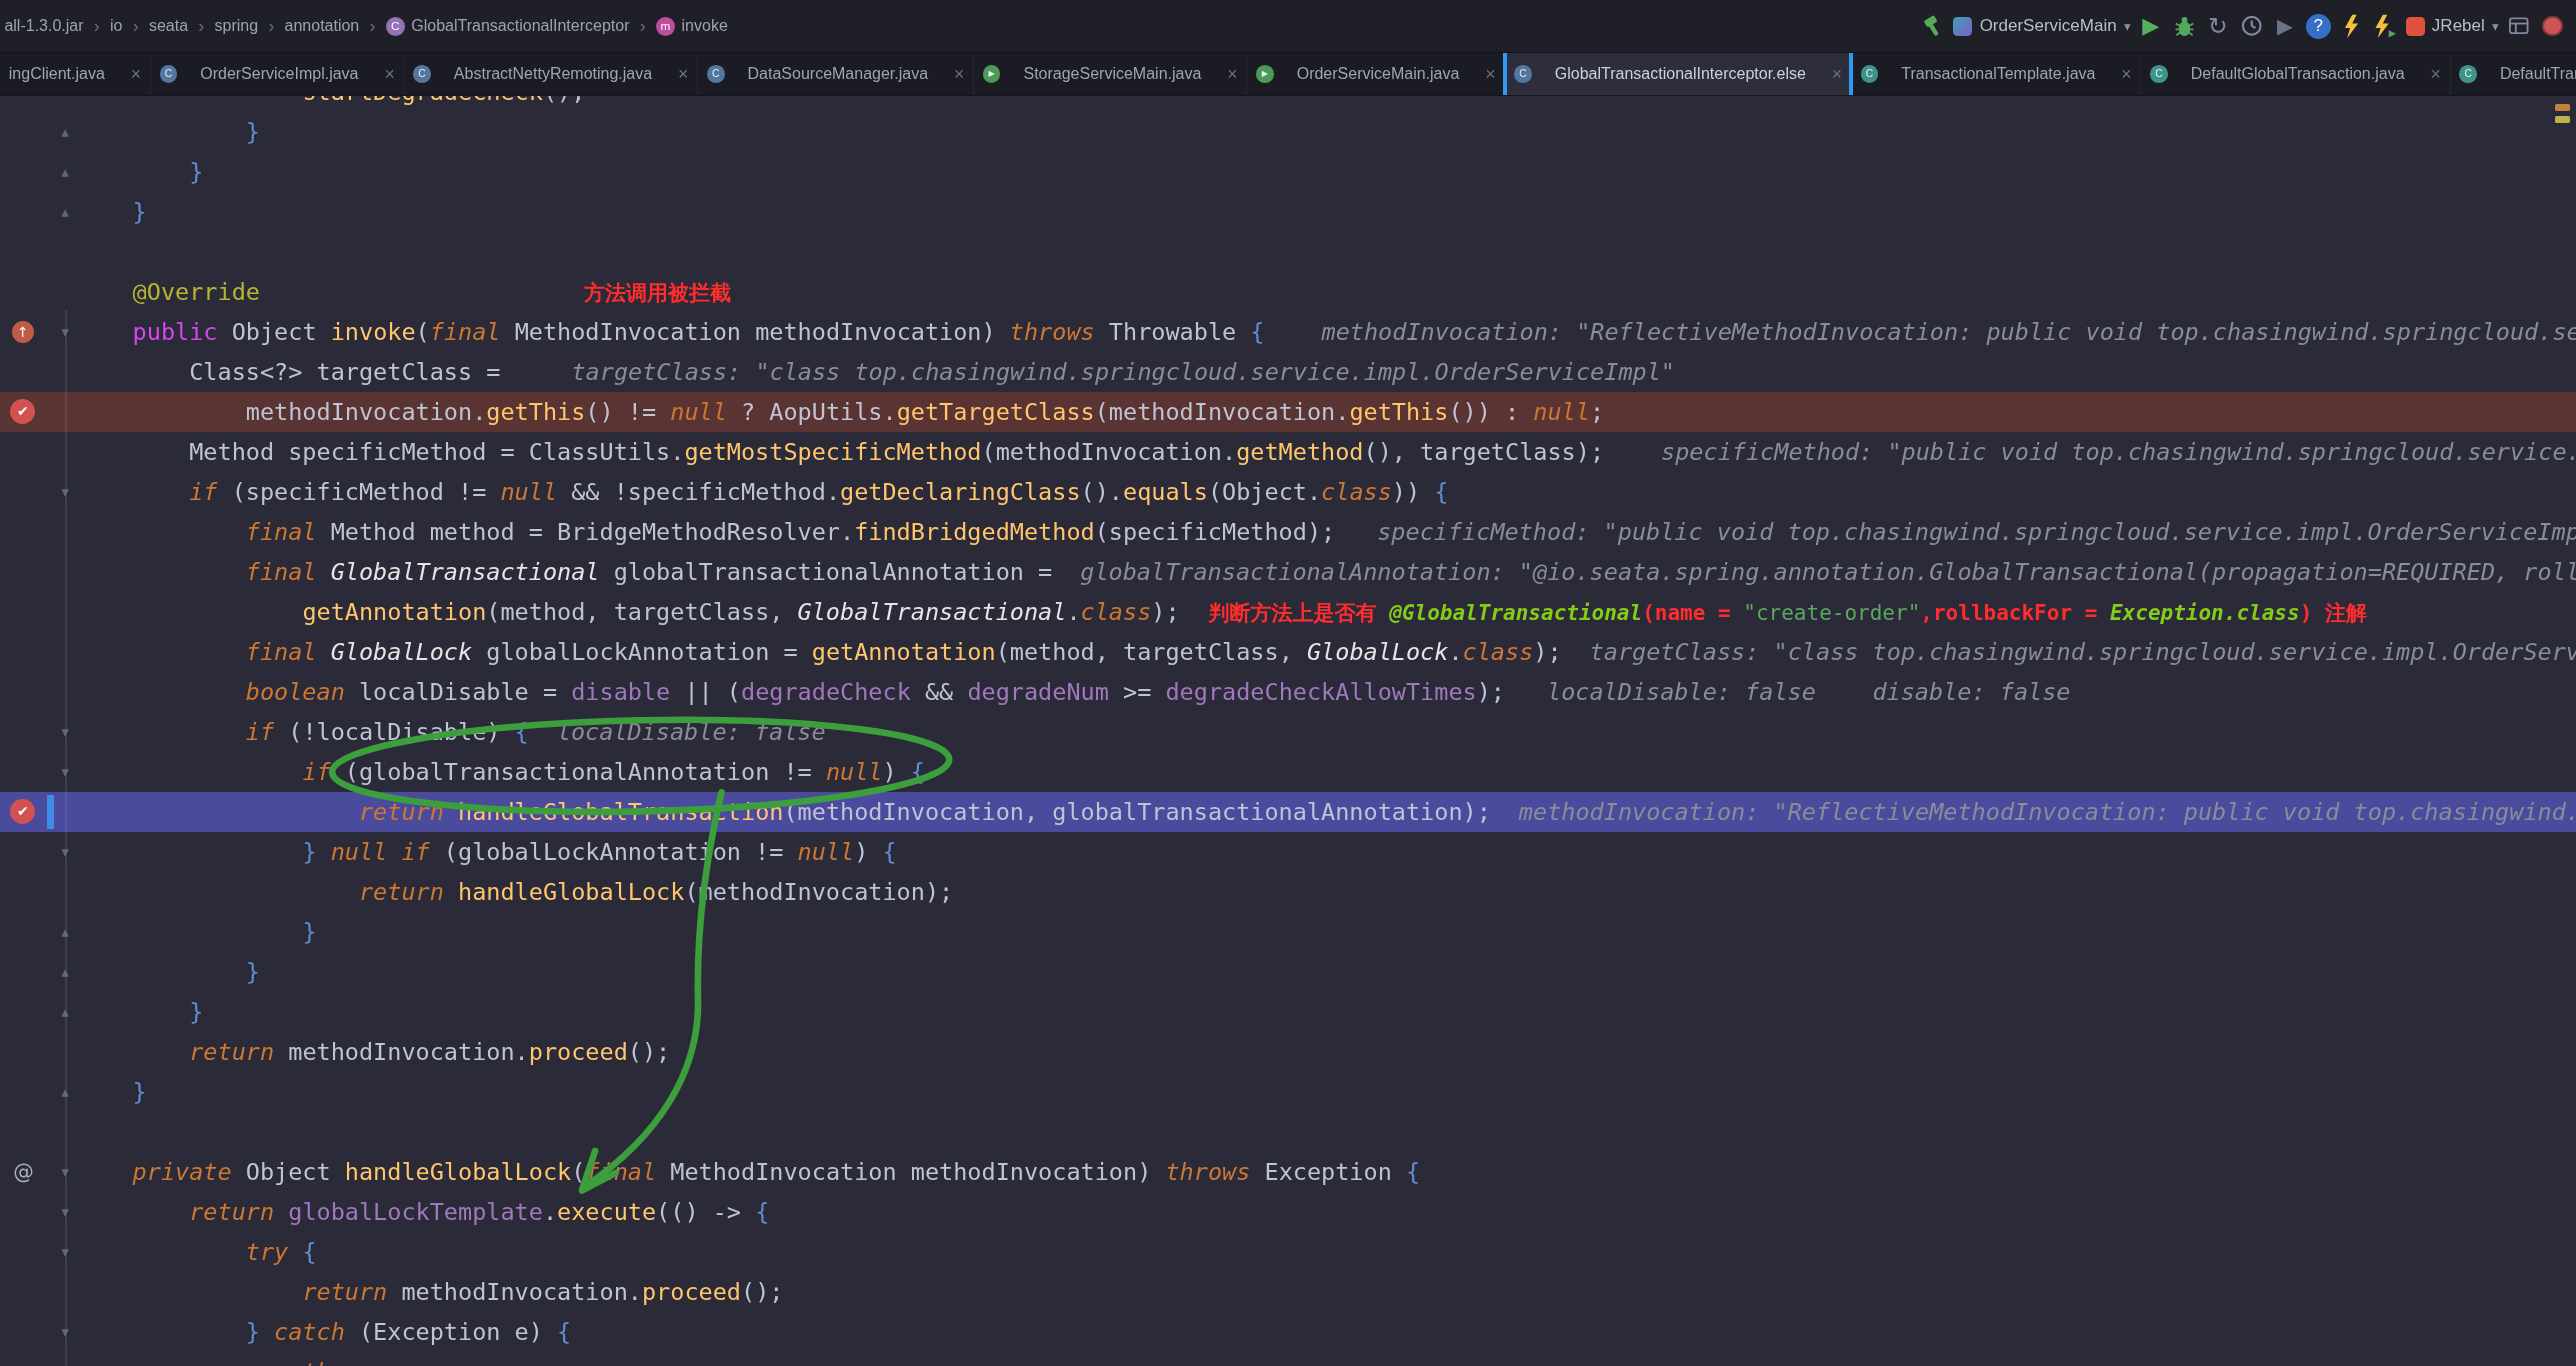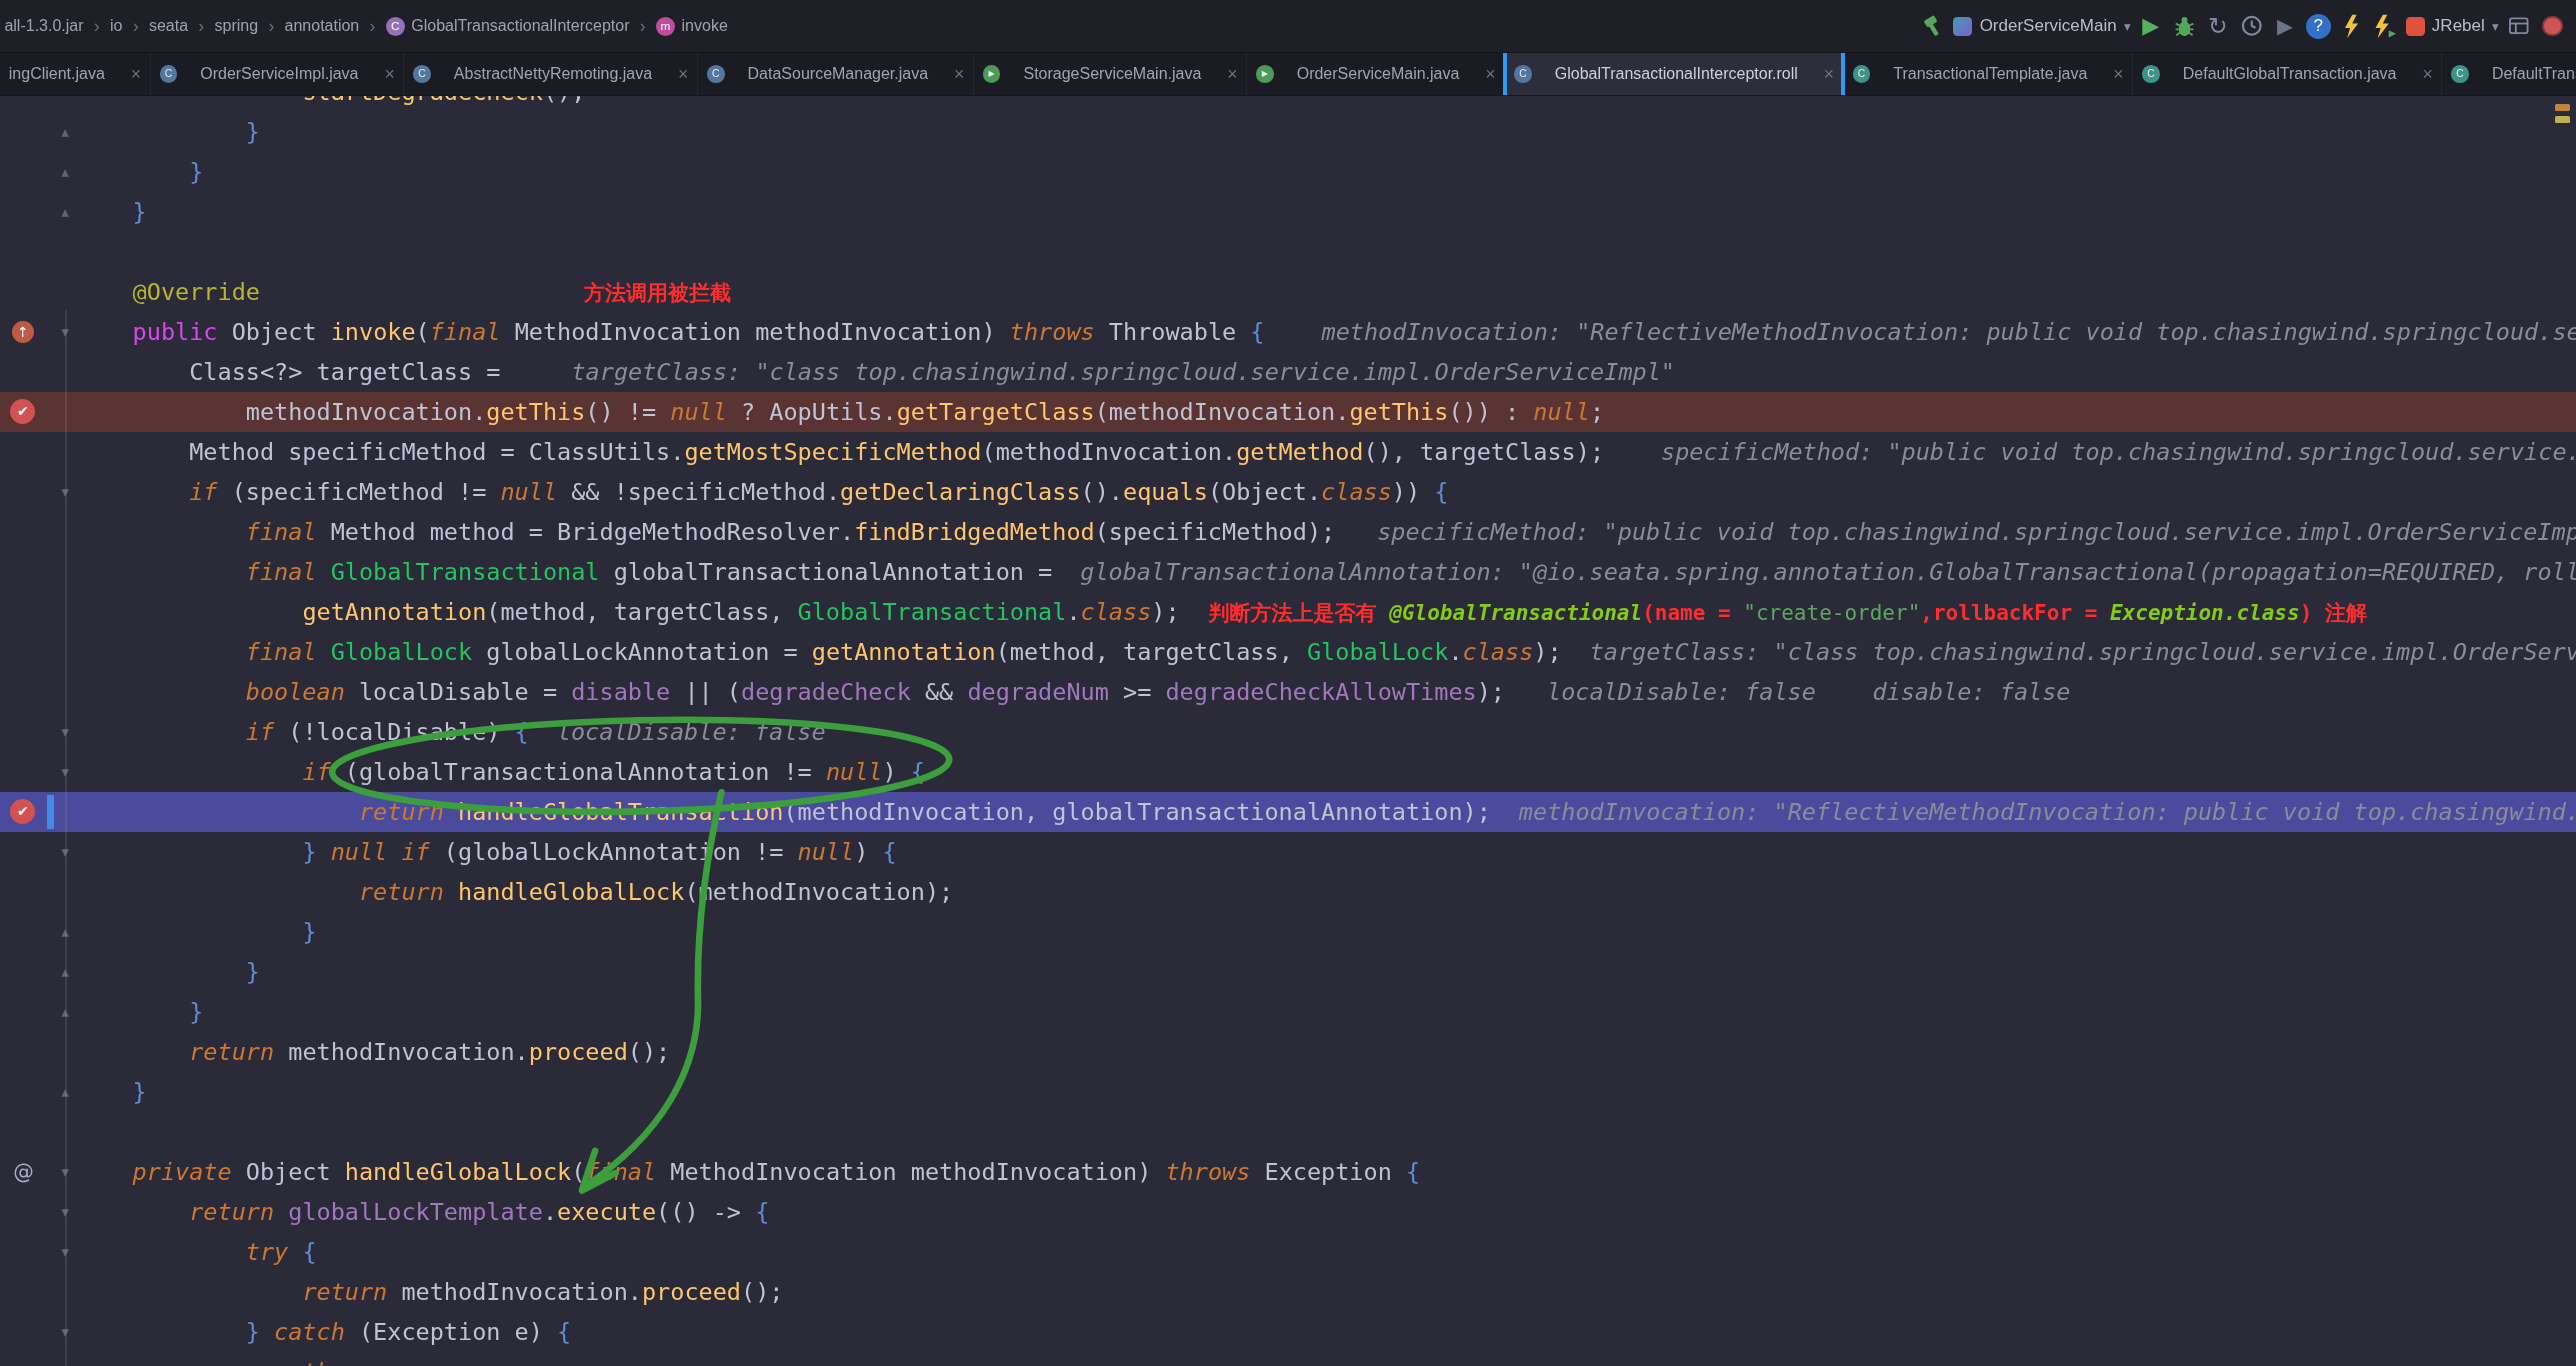--- a/index.html
+++ b/index.html
@@ -69,21 +69,21 @@
   .fold-guide { position:absolute; left:65px; top:214px; bottom:0; width:1.5px;
                 background:rgba(130,140,160,0.22); }
   .codeline { flex:1 1 auto; }
 
   
   .tk-K { color:#d946ef; }
   .tk-k { color:#CC7832; font-style:italic; }
   .tk-d { color:#BFC3D4; }
   .tk-m { color:#FFC66D; }
   .tk-f { color:#A178BC; }
-  .tk-t { color:#22c55e; }
+  .tk-t { color:#e5e5e5; font-style:italic; }
   .tk-a { color:#B8B52E; }
   .tk-b { color:#608CD2; }
   .hint { color:#8A8C99; font-style:italic; }
 
   
   .note { font-size:21px; }
   .note .nr { color:#FF2D2D; font-weight:bold; }
   .note .nw { color:#84cc16; font-weight:bold; font-style:italic; }
   .note .ng { color:#5CA85C; }
 
@@ -227,21 +227,21 @@
       <span class="tab-label">StorageServiceMain.java</span>
       <span class="tab-close">×</span>
     </div>
     <div class="tab">
       <span class="tab-ic main">▶</span>
       <span class="tab-label">OrderServiceMain.java</span>
       <span class="tab-close">×</span>
     </div>
     <div class="tab active">
       <span class="tab-ic class">C</span>
-      <span class="tab-label">GlobalTransactionalInterceptor.roll</span>
+      <span class="tab-label">GlobalTransactionalInterceptor.else</span>
       <span class="tab-close">×</span>
       <div class="blue-box"></div>
     </div>
     <div class="tab">
       <span class="tab-ic teal">C</span>
       <span class="tab-label">TransactionalTemplate.java</span>
       <span class="tab-close">×</span>
     </div>
     <div class="tab">
       <span class="tab-ic teal">C</span>

